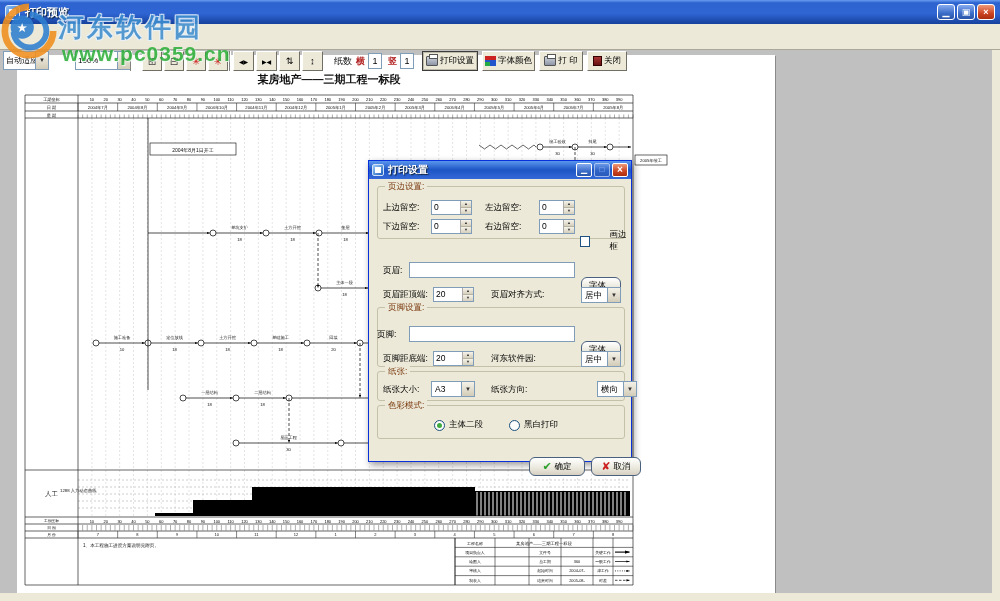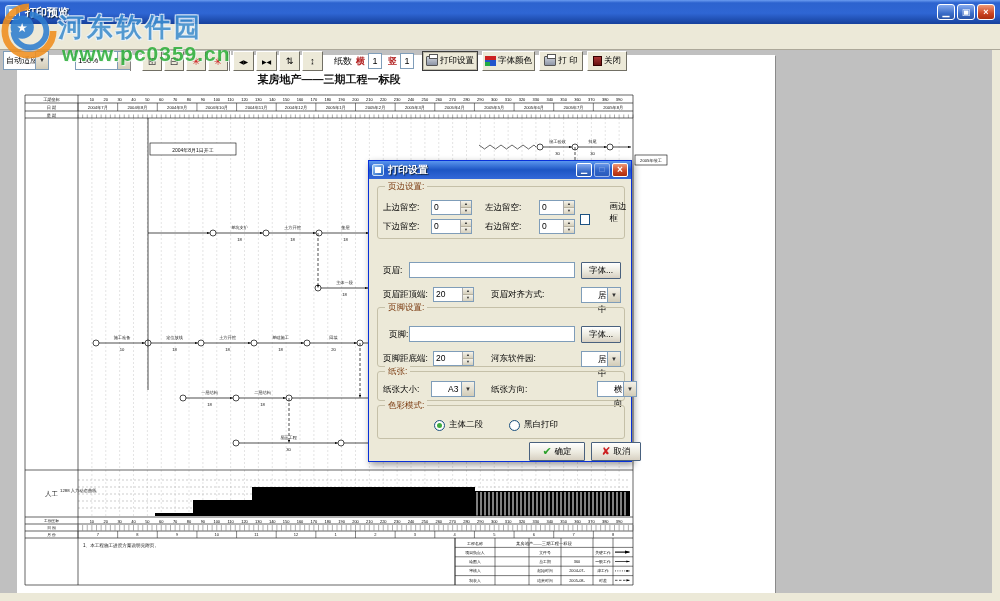--- a/index.html
+++ b/index.html
@@ -74,27 +74,27 @@
   .dlg-body{position:relative;width:100%;height:284px;font-size:8.5px;color:#000;}
   .gb{position:absolute;left:8px;width:248px;border:1px solid #c5c0a8;border-radius:3px;}
   .gb-cap{position:absolute;top:-6px;left:7px;background:#ece9d8;padding:0 3px;color:#7b3b10;font-size:8.5px;}
   .dlbl{position:absolute;white-space:nowrap;}
   .spin{position:absolute;height:15px;border:1px solid #7f9db9;background:#fff;display:flex;}
   .spin .val{flex:1;font-size:8.5px;line-height:13px;padding-left:2px;}
   .sbs{width:11px;border-left:1px solid #aaa;display:flex;flex-direction:column;}
   .sbs i{flex:1;font-style:normal;background:linear-gradient(#f6f3ea,#d5cfbc);font-size:4px;line-height:6px;
     text-align:center;color:#333;border-bottom:1px solid #b8b2a0;}
   .sbs i:last-child{border-bottom:none;}
-  .cb{position:absolute;display:flex;align-items:flex-end;gap:20px;}
+  .cb{position:absolute;display:flex;align-items:center;gap:20px;margin-top:28px;}
   .cbbox{width:11px;height:11px;background:#fff;border:1px solid #1d5281;}
   .tin{position:absolute;height:16px;border:1px solid #7f9db9;background:#fff;font-size:9px;padding:0 2px;
     font-family:"Liberation Sans","DejaVu Sans",sans-serif;}
-  .xpbtn{position:absolute;height:17px;border:1px solid #49617e;border-radius:1px;font-size:8.5px;
-    background:linear-gradient(180deg,#ffffff,#eceadf 55%,#d7d0c2);display:flex;align-items:center;justify-content:center;gap:3px;}
-  .dcombo{position:absolute;height:16px;border:1px solid #7f9db9;background:#fff;display:flex;font-size:8.5px;padding-left:13px;}
+  .xpbtn{position:absolute;height:17px;border:1px solid #49617e;border-radius:6px;font-size:8.5px;
+    background:linear-gradient(180deg,#ffffff,#eceadf 55%,#d7d0c2);display:flex;align-items:center;justify-content:center;gap:3px;margin-top:15px;}
+  .dcombo{position:absolute;height:16px;border:1px solid #7f9db9;background:#fff;display:flex;font-size:8.5px;}
   .dcombo .val{flex:1;line-height:14px;padding-left:3px;}
   .dcombo .darr{width:13px;background:linear-gradient(180deg,#f4f1e8,#d2ccb8);border-left:1px solid #7f9db9;
     text-align:center;font-size:6px;line-height:14px;color:#333;}
   .rd{position:absolute;display:flex;align-items:center;gap:4px;}
   .rdc{width:11px;height:11px;border-radius:50%;border:1px solid #1d5281;background:radial-gradient(#fff 55%,#e2e2e2);
     display:flex;align-items:center;justify-content:center;}
   .rdot{width:5px;height:5px;border-radius:50%;background:#3faa3f;}
   .okbtn .glyph{color:#2ca02c;font-weight:bold;font-size:11px;}
   .cxbtn .glyph{color:#cc2020;font-weight:bold;font-size:11px;}
 </style>
@@ -921,21 +921,21 @@
       </div>
       <span class="dlbl" style="left:122px;top:110px">页眉对齐方式:</span>
       <div class="dcombo" style="left:212px;top:108px;width:40px">
         <span class="val">居中</span>
         <span class="darr">▼</span>
       </div>
 
       <div class="gb" style="top:128px;height:60px">
         <span class="gb-cap">页脚设置:</span>
       </div>
-      <span class="dlbl" style="left:20px;top:150px">页脚:</span>
+      <span class="dlbl" style="left:8px;top:150px">页脚:</span>
       <input class="tin" style="left: 40px; top: 147px; width: 166px;" value="">
       <div class="xpbtn" style="left:212px;top:147px;width:40px">
         <span>字体...</span>
       </div>
       <span class="dlbl" style="left:14px;top:174px">页脚距底端:</span>
       <div class="spin" style="left:64px;top:172px;width:41px">
         <span class="val">20</span>
         <span class="sbs">
             <i>▲</i>
             <i>▼</i>

